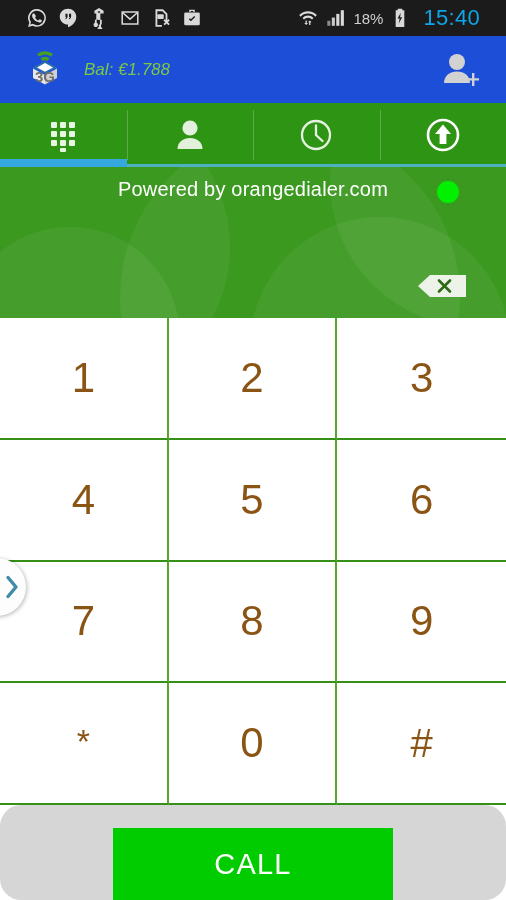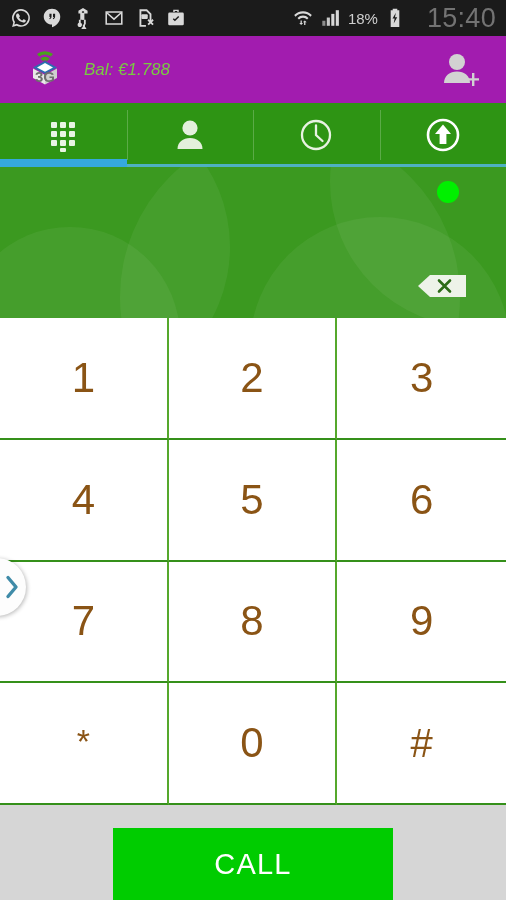--- a/index.html
+++ b/index.html
@@ -16,40 +16,40 @@
     background:#fff;
     overflow:hidden;
   }
 
   
   .statusbar {
     position:absolute; top:0; left:0;
     width:506px; height:36px;
     background:#1b1b1b;
     display:flex; align-items:center;
-    padding:0 10px;
+    padding:0 26px;
   }
   .sb-left { display:flex; align-items:center; gap:9px; flex:1; }
   .sb-right { display:flex; align-items:center; gap:6px; }
   .sb-ico { width:22px; height:22px; display:block; }
   .sb-pct {
     color:#cfcfcf; font-size:15px; letter-spacing:0px;
     font-family:"Liberation Sans", sans-serif;
   }
   .sb-clock {
-    color:#737373; font-size:27px; font-weight:400;
-    letter-spacing:0.3px; margin-left:15px;
+    color:#0ea5e9; font-size:22px; font-weight:400;
+    letter-spacing:0.3px; margin-left:6px;
     font-family:"Liberation Sans", sans-serif;
   }
 
   
   .appbar {
     position:absolute; top:36px; left:0;
     width:506px; height:67px;
-    background:#a21caf;
+    background:#1d4ed8;
     display:flex; align-items:center;
     padding:0 24px 0 22px;
   }
   .logo3g { width:46px; height:46px; position:relative; flex:0 0 auto; }
   .acct { margin-left:16px; flex:1; min-width:0; }
   .acct-name {
     color:#ffffff; font-size:25px; line-height:29px;
     font-weight:400; white-space:nowrap;
   }
   .acct-bal {
@@ -150,20 +150,21 @@
   .key:nth-child(3n) { border-right:none; }
   .key.star  { font-size:34px; }
   .key.hash  { font-size:40px; }
   .key.sym   { padding-bottom:4px; }
 
   
   .footer {
     position:absolute; top:805px; left:0;
     width:506px; height:95px;
     background:#d6d6d6;
+    border-radius:21px;
   }
   .callbtn {
     position:absolute; left:113px; top:23px;
     width:280px; height:72px;
     background:#00cc00;
     color:#ffffff;
     font-size:29px; letter-spacing:1.2px;
     display:flex; align-items:center; justify-content:center;
     border:none; cursor:pointer;
     font-family:"Liberation Sans", sans-serif;
@@ -304,20 +305,21 @@
   </div>
 
   <div class="display">
     <div class="bubble b1"></div>
     <div class="bubble b2"></div>
     <div class="bubble b3"></div>
     <div class="bubble b4"></div>
     <div class="bubble b5"></div>
   </div>
 
+  <div class="powered">Powered by orangedialer.com</div>
 
   <div class="statusdot"></div>
 
   <div class="backspace">
     <svg width="50" height="24" viewBox="0 0 50 24">
       <path fill="#eef3e9" d="M13 1h36v22H13L1 12z"></path>
       <path stroke="#2d6b17" stroke-width="2.6" stroke-linecap="round" d="m22 6.5 11 11M33 6.5l-11 11"></path>
     </svg>
   </div>
 

